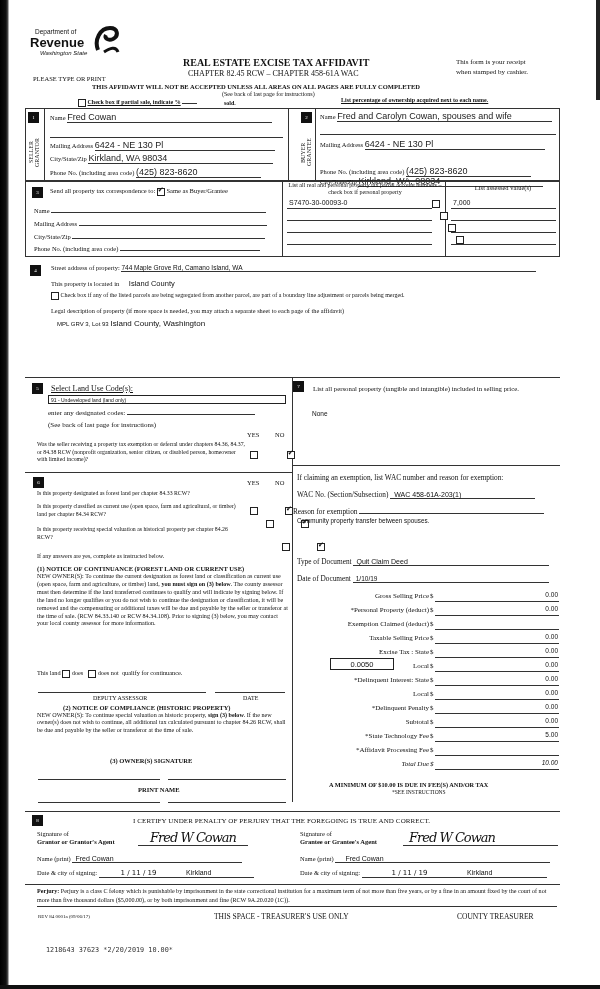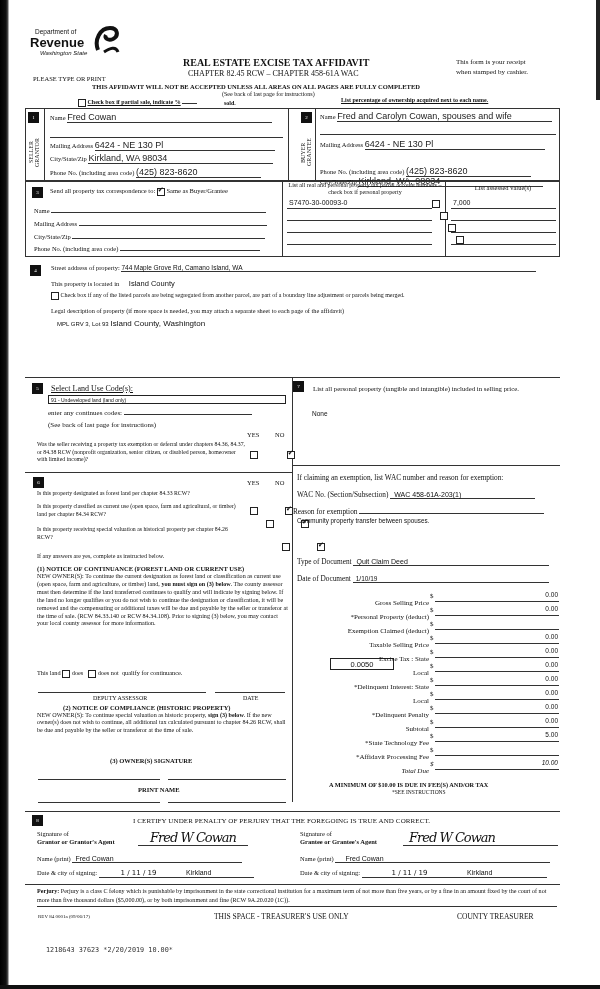--- a/index.html
+++ b/index.html
@@ -14,21 +14,21 @@
   .uline { border-bottom: 1px solid #333; }
   .num { position: absolute; background: #111; color: #fff; font-size: 5px; width: 11px; height: 11px; text-align: center; line-height: 11px; }
   .cb { display: inline-block; width: 8px; height: 8px; border: 1px solid #222; vertical-align: middle; position: relative; background:#fff; }
   .cb.checked::after { content: "✔"; position: absolute; left: 0px; top: -3px; font-size: 7px; color: #111; font-family: "DejaVu Sans", sans-serif; }
   .box { position: absolute; border: 1px solid #333; }
   .vline { position: absolute; border-left: 1px solid #333; }
   .hline { position: absolute; border-top: 1px solid #333; }
   .vert { position: absolute; writing-mode: vertical-rl; transform: rotate(180deg); font-size: 6px; font-weight: normal; text-align: center; letter-spacing: 0; }
   .row-label { font-size: 6.5px; }
   .fee-row { position: absolute; left: 300px; width: 260px; height: 10px; font-size: 7px; }
-  .fee-row .lbl { position: absolute; right: 131px; top: 7px; white-space: nowrap; }
+  .fee-row .lbl { position: absolute; right: 131px; top: 0; white-space: nowrap; }
   .fee-row .dollar { position: absolute; left: 130px; top: 0; }
   .fee-row .line { position: absolute; left: 135px; right: 1px; top: 9px; border-top: 1px solid #333; }
   .fee-row .val { position: absolute; right: 2px; top: -1px; font-family: "Liberation Sans", sans-serif; font-size: 6.5px; }
   .bold { font-weight: bold; }
 </style>
 </head>
 <body>
 
 
 
@@ -163,21 +163,21 @@
   <span class="sans" style="font-size:8px;">Island County, Washington</span>
 </div>
 <div class="hline" style="left:25px;top:377px;width:535px;"></div>
 
 
 <div class="vline" style="left:292px;top:377px;height:425px;"></div>
 <div class="num" style="left:32px;top:383px;">5</div>
 <div class="abs" style="left:51px;top:384px;font-size:8px;text-decoration:underline;">Select Land Use Code(s):</div>
 <div class="abs sans" style="left:48px;top:395px;width:238px;height:9px;border:1px solid #222;font-size:5px;padding-left:2px;line-height:8px;">91 - Undeveloped land (land only)</div>
 <div class="abs" style="left:48px;top:409px;font-size:7px;">
-  <span>enter any continues codes:</span>
+  <span>enter any designated codes:</span>
   <span class="uline" style="display:inline-block;width:128px;"></span>
 </div>
 <div class="abs" style="left:48px;top:421px;font-size:7px;">(See back of last page for instructions)</div>
 <div class="abs" style="left:247px;top:431px;font-size:6.5px;">YES</div>
 <div class="abs" style="left:275px;top:431px;font-size:6.5px;">NO</div>
 <div class="abs" style="left:37px;top:441px;width:210px;font-size:5.8px;line-height:7.5px;">Was the seller receiving a property tax exemption or deferral under chapters 84.36, 84.37, or 84.38 RCW (nonprofit organization, senior citizen, or disabled person, homeowner with limited income)?</div>
 <span class="abs cb" style="left:250px;top:442px;"></span>
 <span class="abs cb checked" style="left:277px;top:442px;"></span>
 <div class="hline" style="left:25px;top:472px;width:267px;"></div>
 

